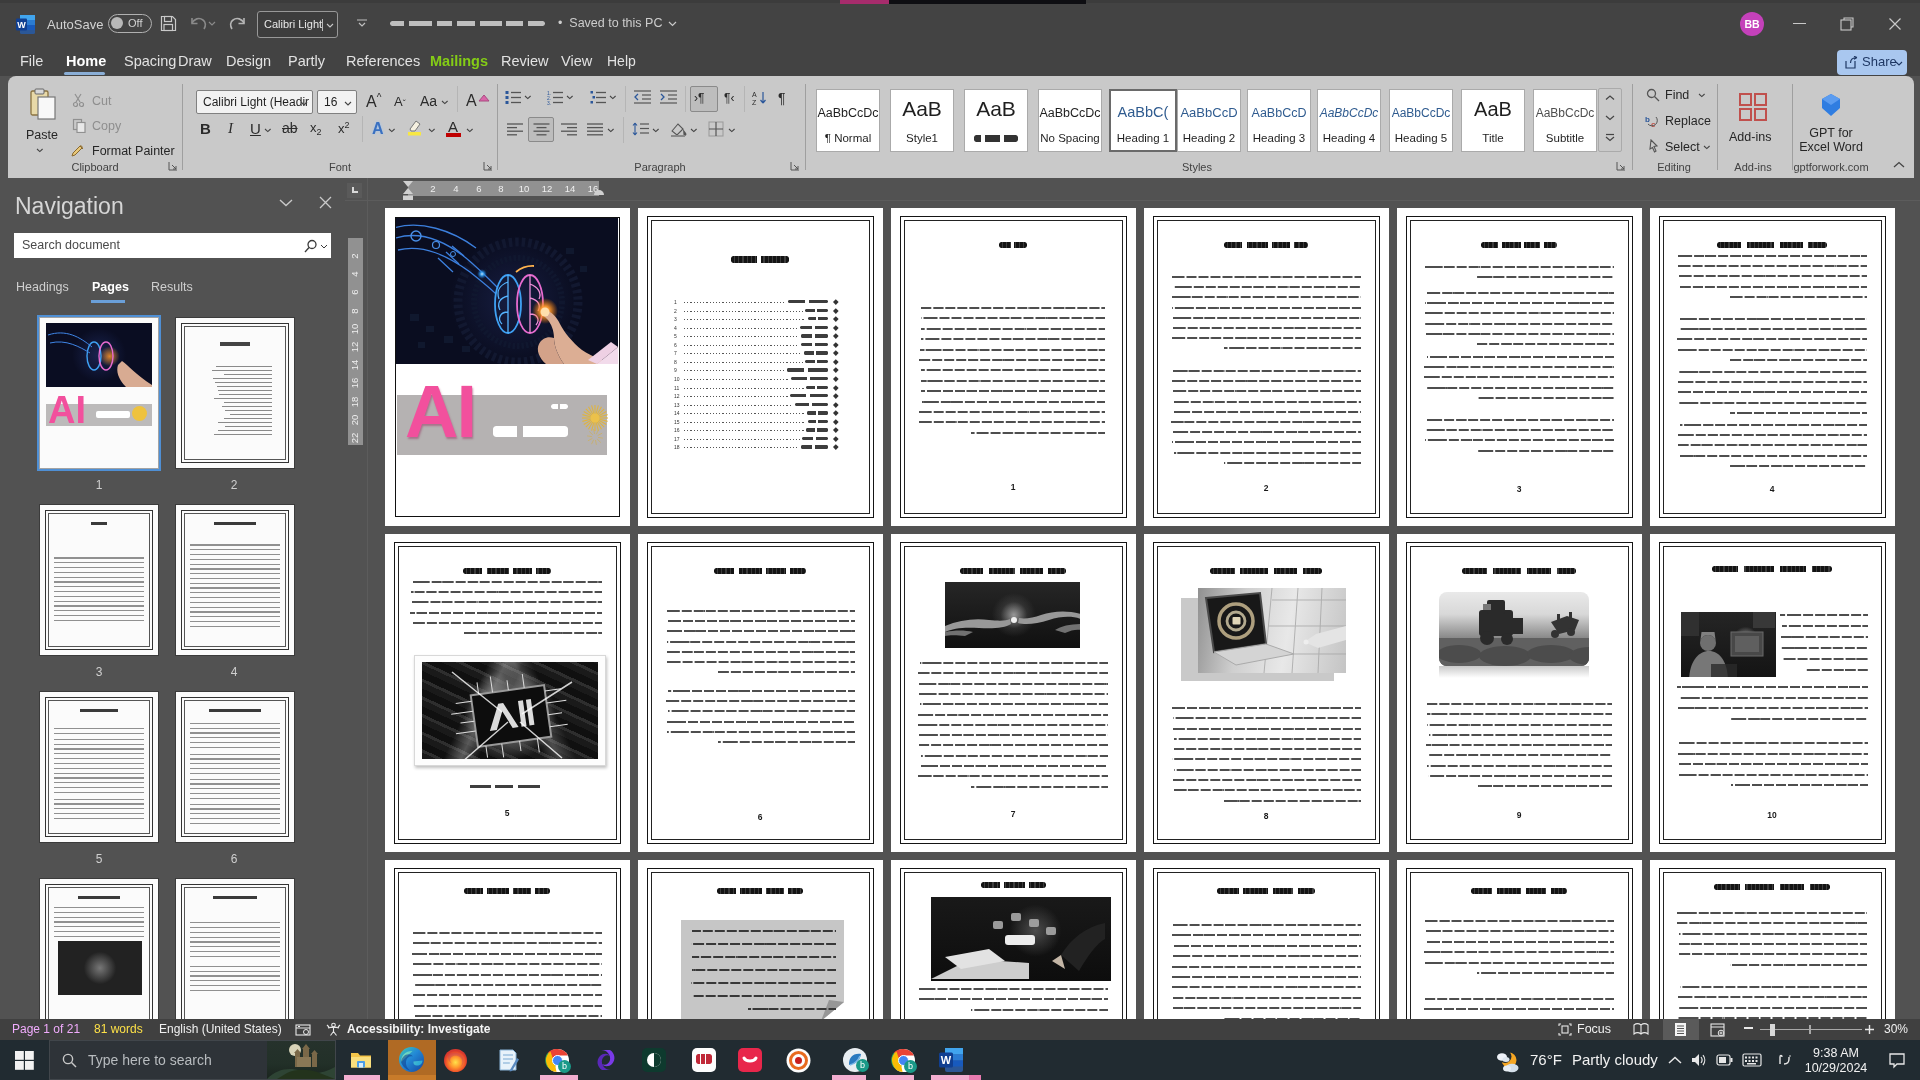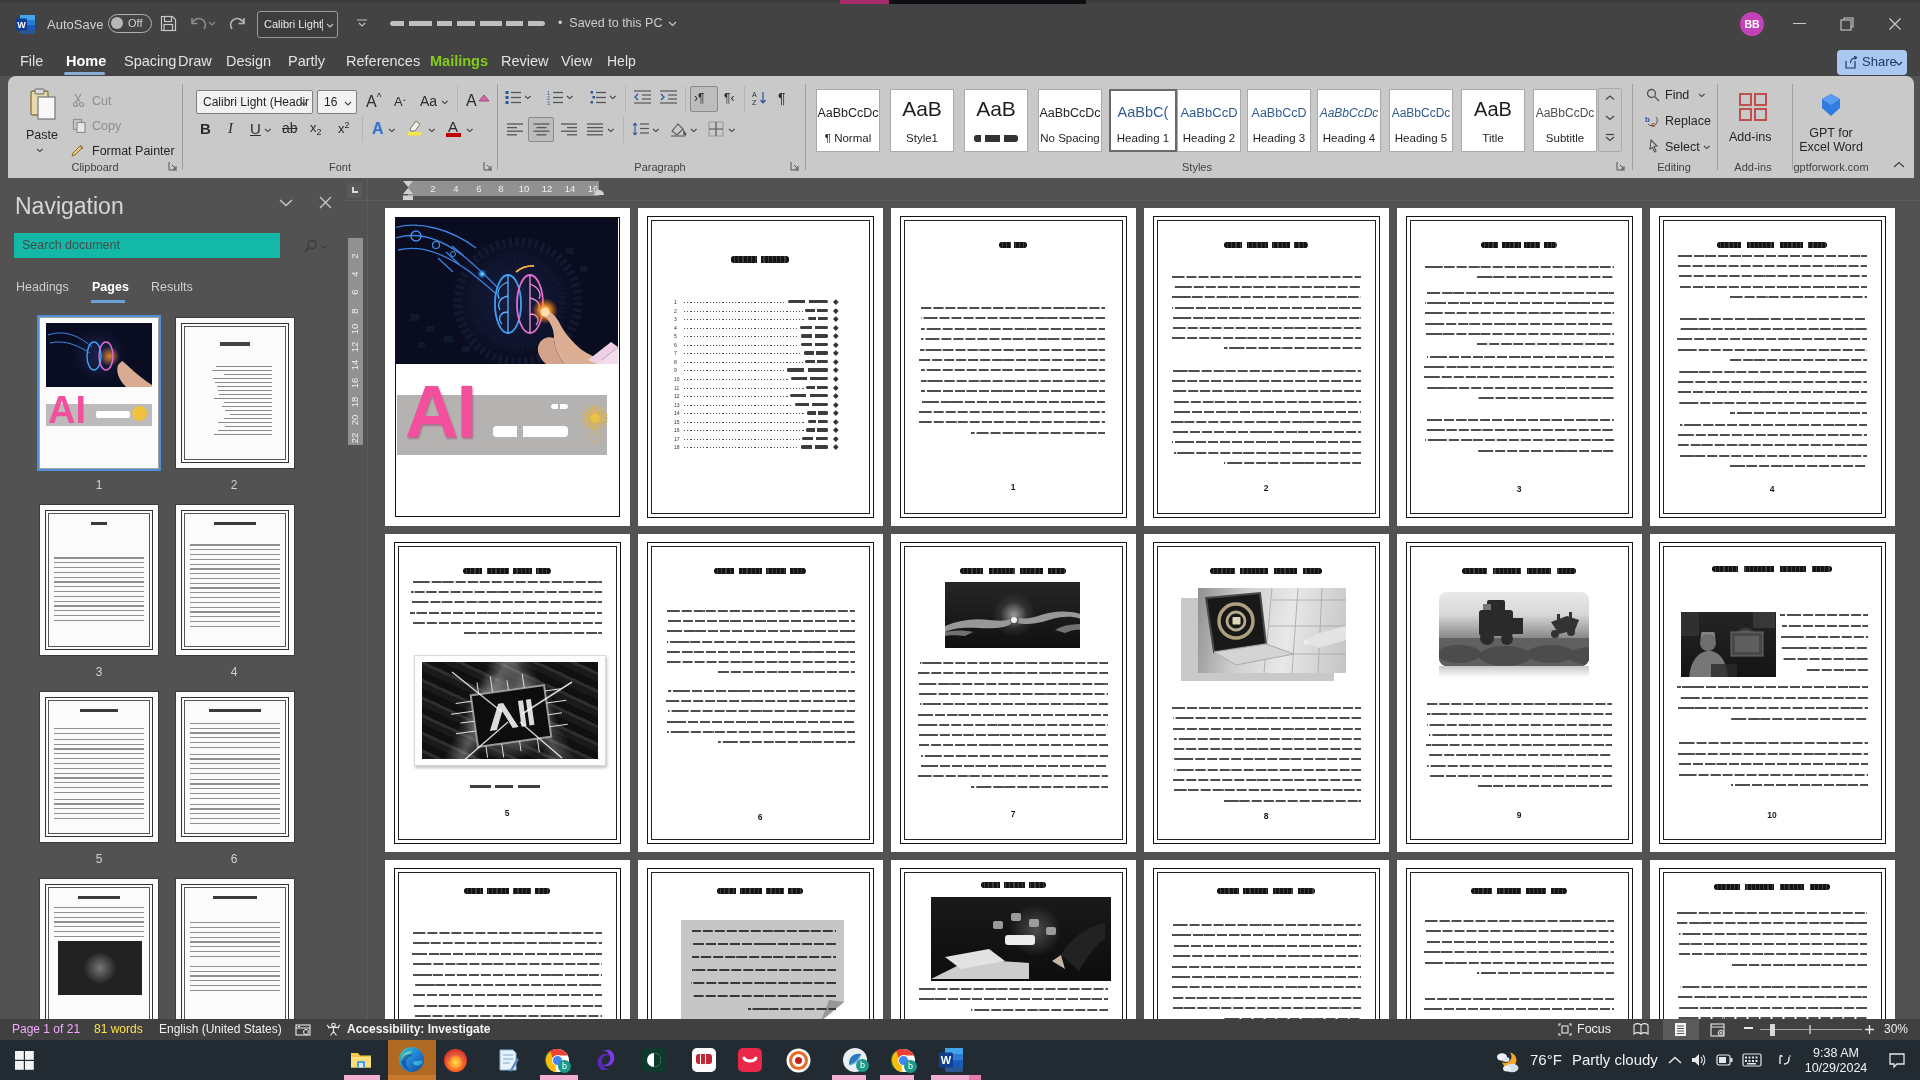--- a/index.html
+++ b/index.html
@@ -1071,21 +1071,21 @@
     <div style="position:absolute;left:344px;top:432px;width:22px;height:12px;text-align:center;font-size:9.5px;color:#efefef;transform:rotate(-90deg);">22</div>
     <div style="position:absolute;left:367px;top:178px;width:1px;height:841px;background:#5c5c5c;"></div>
     <div style="position:absolute;left:345px;top:200px;width:1575px;height:1px;background:#5c5c5c;"></div>
     <div style="position:absolute;left:15px;top:193px;font-size:23px;color:#d6d6d6;">Navigation</div>
     <svg width="14" height="8" style="position:absolute;left:279px;top:199px;">
       <path d="M1,1 l6,5.5 l6,-5.5" stroke="#c9c9c9" stroke-width="1.4" fill="none"></path>
     </svg>
     <svg width="13" height="13" style="position:absolute;left:319px;top:196px;">
       <path d="M1,1 L12,12 M12,1 L1,12" stroke="#c9c9c9" stroke-width="1.3"></path>
     </svg>
-    <div style="position:absolute;left:14px;top:233px;width:266px;height:25px;background:#14b8a6;">
+    <div style="position:absolute;left:14px;top:233px;width:317px;height:25px;background:#ffffff;">
 <div style="position:absolute;left:8px;top:5px;font-size:12.5px;color:#4a4a4a;">Search document</div>
 <svg width="14" height="14" style="position:absolute;left:290px;top:6px;" viewBox="0 0 14 14">
         <circle cx="8" cy="5.5" r="4" fill="none" stroke="#3a3a3a" stroke-width="1.3"></circle>
         <path d="M5,8.5 L1,13" stroke="#3a3a3a" stroke-width="1.3"></path>
       </svg>
 <svg width="8" height="5" style="position:absolute;left:306px;top:11px;">
         <path d="M1,1 l3,3 l3,-3" stroke="#3a3a3a" stroke-width="1" fill="none"></path>
       </svg>
     </div>
     <div style="position:absolute;left:16px;top:280px;font-size:12.5px;color:#cfcfcf;">Headings</div>
@@ -1140,20 +1140,41 @@
     <div style="position:absolute;left:1884px;top:1022px;font-size:12px;color:#f0f0f0;">30%</div>
     <div style="position:absolute;left:0;top:1040px;width:1920px;height:40px;background:#212b31;"></div>
     <svg width="19" height="19" style="position:absolute;left:15px;top:1051px;" viewBox="0 0 19 19">
 <g fill="#f2f2f2">
         <rect x="0" y="0" width="8.8" height="8.8"></rect>
         <rect x="10" y="0" width="8.8" height="8.8"></rect>
         <rect x="0" y="10" width="8.8" height="8.8"></rect>
         <rect x="10" y="10" width="8.8" height="8.8"></rect>
       </g>
     </svg>
+    <div style="position:absolute;left:49px;top:1040px;width:287px;height:40px;background:#2e3338;border:1px solid #41464b;">
+<svg width="15" height="15" style="position:absolute;left:12px;top:12px;" viewBox="0 0 15 15">
+        <circle cx="6" cy="6" r="4.6" fill="none" stroke="#c9c9c9" stroke-width="1.4"></circle>
+        <path d="M9.5,9.5 L14,14" stroke="#c9c9c9" stroke-width="1.4"></path>
+      </svg>
+<div style="position:absolute;left:38px;top:11px;font-size:14px;color:#b8bcbf;">Type here to search</div>
+<div style="position:absolute;right:0;top:0;width:68px;height:38px;overflow:hidden;background:linear-gradient(180deg,#26322c 0%,#223028 60%,#1a241e 100%);">
+<div style="position:absolute;left:22px;top:3px;width:12px;height:12px;border-radius:50%;background:#e2dcc0;opacity:.95;"></div>
+<svg width="68" height="38" style="position:absolute;left:0;top:0;">
+<g fill="#7a6848">
+            <rect x="28" y="12" width="5" height="14"></rect>
+            <rect x="36" y="8" width="6" height="18"></rect>
+            <rect x="45" y="13" width="5" height="13"></rect>
+            <path d="M27,12 l3.5,-4 l3.5,4 z M35,8 l4,-5 l4,5 z M44,13 l3.5,-4 l3.5,4 z"></path>
+          </g>
+<rect x="30" y="16" width="14" height="10" fill="#8a7856"></rect>
+<path d="M0,38 C10,28 22,26 34,30 C46,34 58,32 68,26 L68,38 Z" fill="#2e4434"></path>
+<path d="M20,32 C28,28 40,28 50,31 L68,38 L10,38 Z" fill="#23331c"></path>
+</svg>
+      </div>
+    </div>
     <svg width="24" height="24" style="position:absolute;left:349px;top:1048px;" viewBox="0 0 24 24">
 <path d="M2,5 h7 l2,2.5 h11 v12 h-20 z" fill="#f5c64a"></path>
       <path d="M2,9 h20 v10.5 h-20 z" fill="#fadf7e"></path>
       <rect x="8" y="13" width="8" height="6.5" rx="1" fill="#4a9de8"></rect>
       <rect x="10" y="15" width="4" height="4.5" fill="#d8ecfa"></rect>
     </svg>
     <div style="position:absolute;left:344px;top:1074.5px;width:36px;height:5.5px;background:#f2aed0;"></div>
     <div style="position:absolute;left:388px;top:1040px;width:48px;height:40px;background:#b06a24;"></div>
     <svg width="27" height="27" style="position:absolute;left:398px;top:1046px;" viewBox="0 0 27 27">
 <defs>

